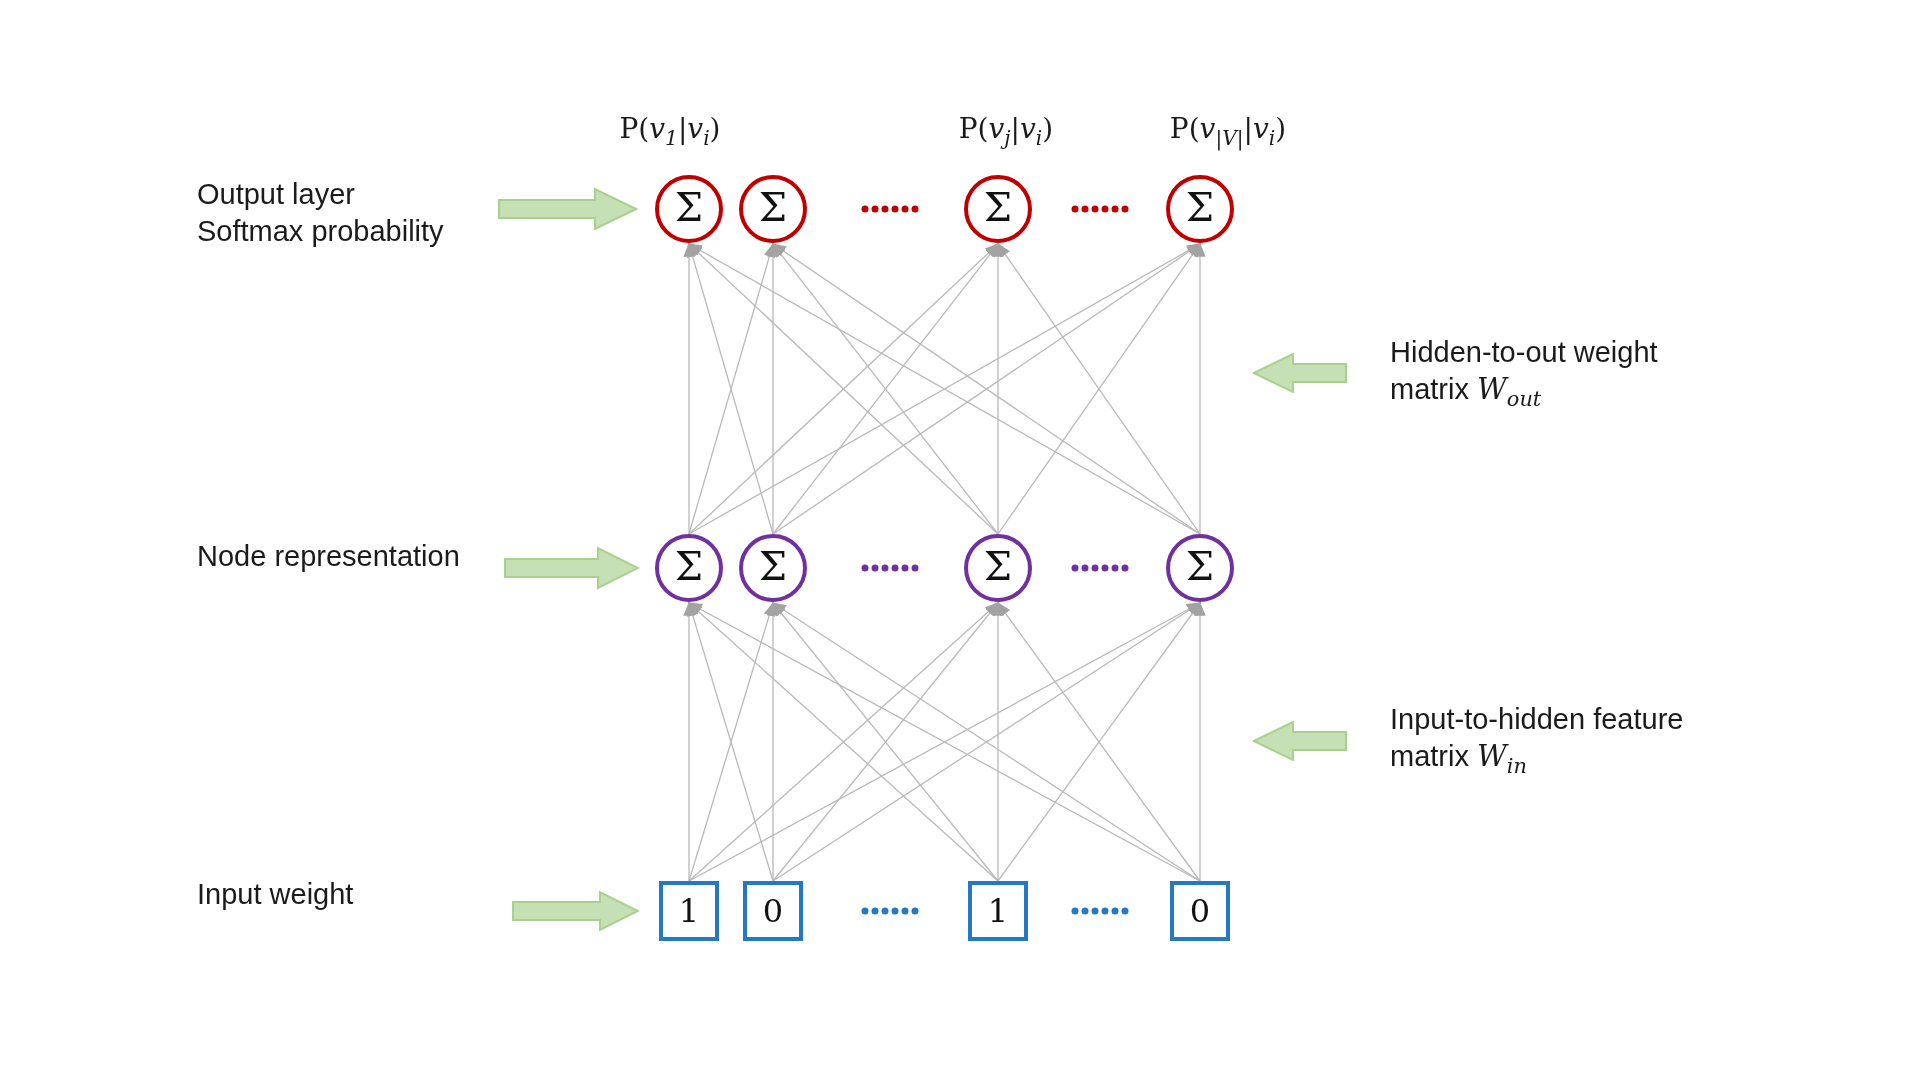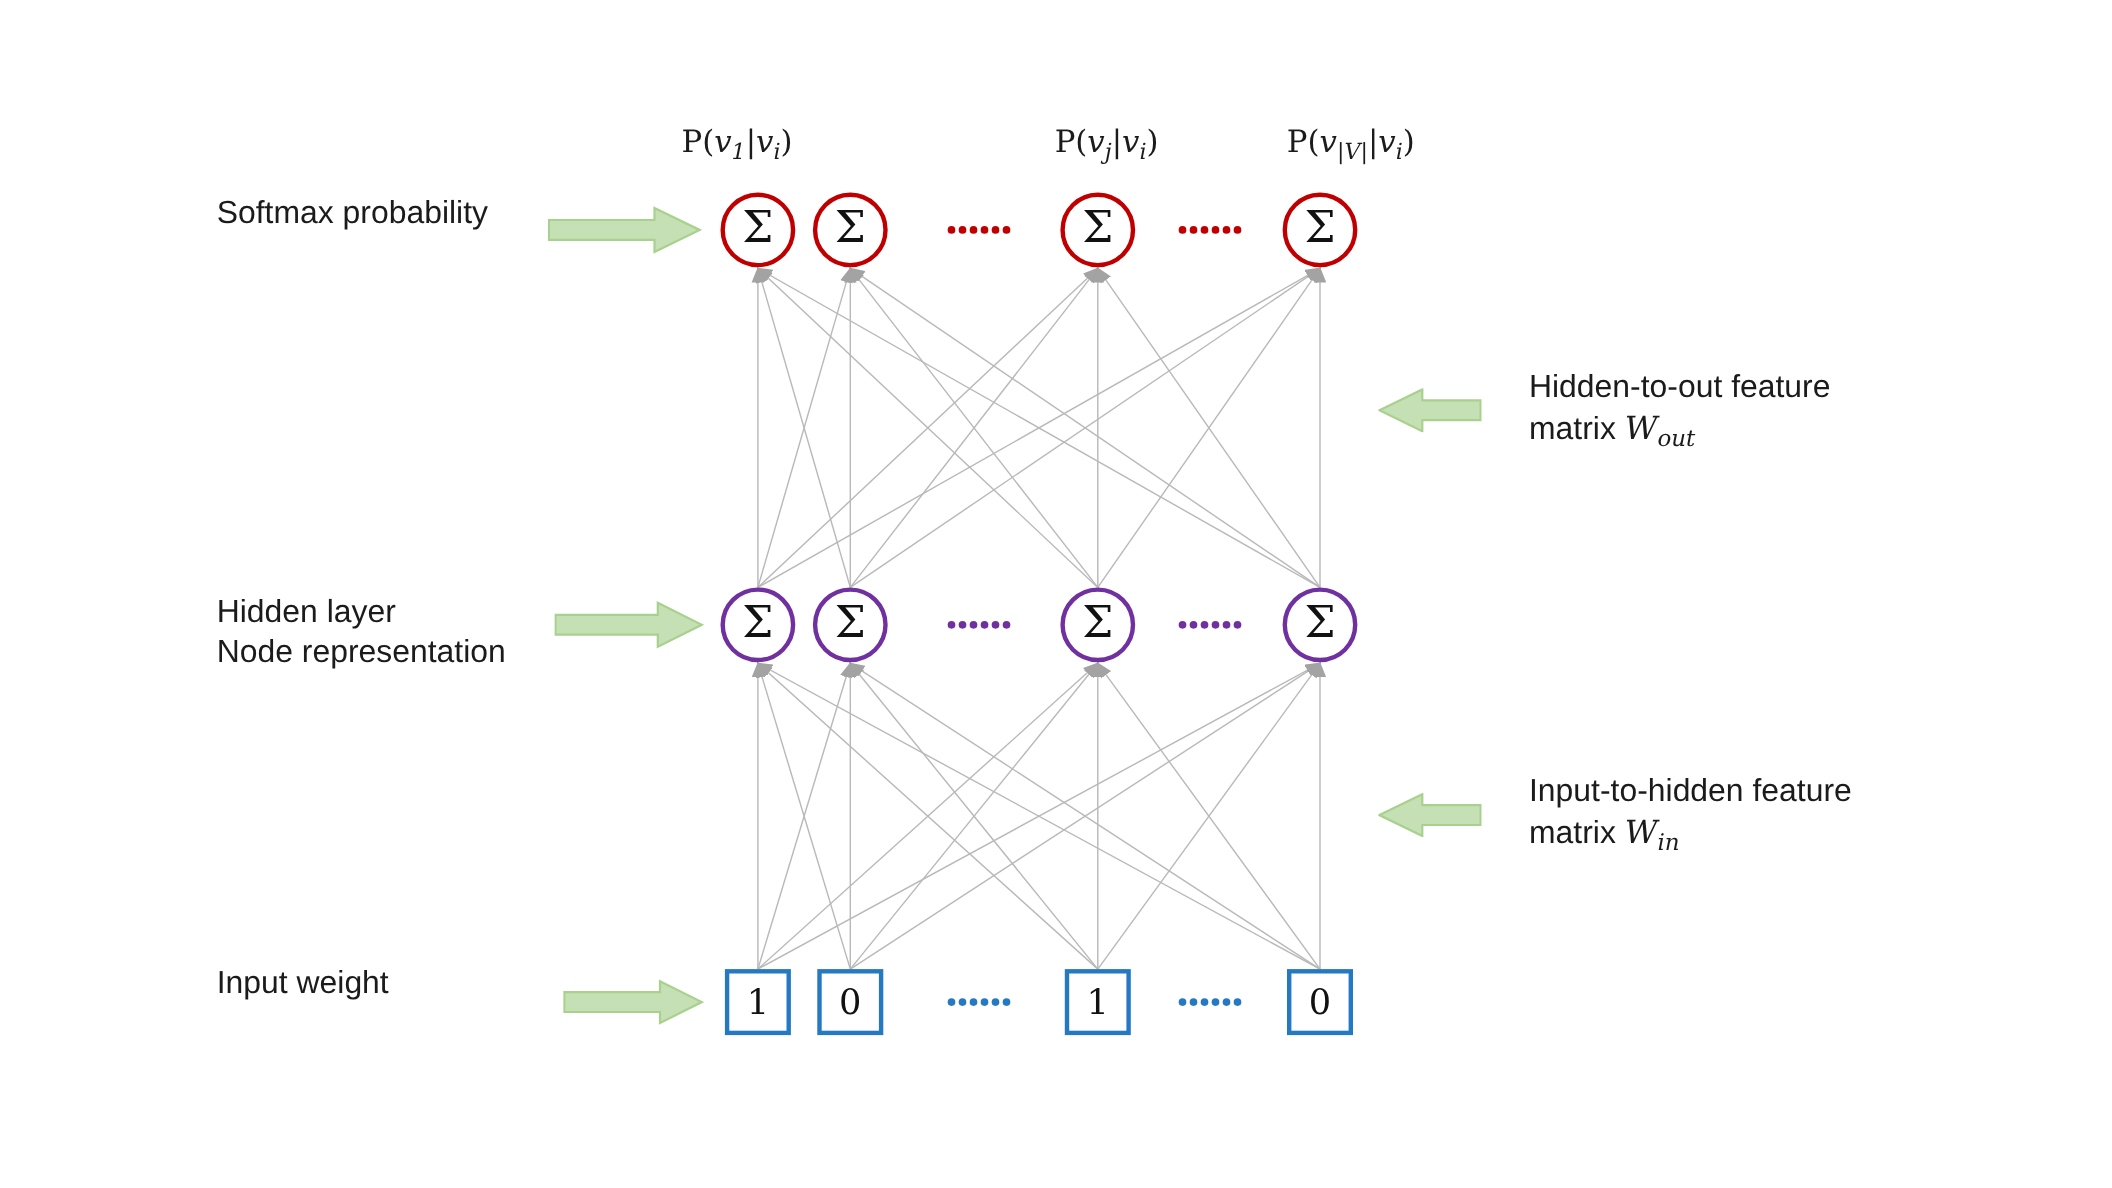--- a/index.html
+++ b/index.html
@@ -89,32 +89,32 @@
     <span>P(</span><span class="math">v</span><sub class="math">1</sub><span class="math">|v</span><sub class="math">i</sub><span>)</span>
   </div>
   <div class="toplabel" style="left:1006px;top:112px">
     <span>P(</span><span class="math">v</span><sub class="math">j</sub><span class="math">|v</span><sub class="math">i</sub><span>)</span>
   </div>
   <div class="toplabel" style="left:1228px;top:112px">
     <span>P(</span><span class="math">v</span><sub class="math">|V|</sub><span class="math">|v</span><sub class="math">i</sub><span>)</span>
   </div>
 
   <div class="layer-label" style="left:197px;top:176px">
+    <div>Output layer</div>
     <div>Softmax probability</div>
   </div>
   <div class="layer-label" style="left:197px;top:538px">
-    <div>Hidden layer</div>
     <div>Node representation</div>
   </div>
   <div class="layer-label" style="left:197px;top:876px">
     <div>Input weight</div>
   </div>
 
   <div class="layer-label" style="left:1390px;top:334px">
-    <div>Hidden-to-out feature</div>
+    <div>Hidden-to-out weight</div>
     <div><span>matrix </span><span class="math">W</span><sub class="math">out</sub></div>
   </div>
   <div class="layer-label" style="left:1390px;top:701px">
     <div>Input-to-hidden feature</div>
     <div><span>matrix </span><span class="math">W</span><sub class="math">in</sub></div>
   </div>
 
   <svg class="garrow" style="left:498px;top:187px" width="140" height="44" viewBox="0 0 140 44">
     <polygon points="1,13 97,13 97,2 138,22 97,42 97,31 1,31"></polygon>
   </svg>

